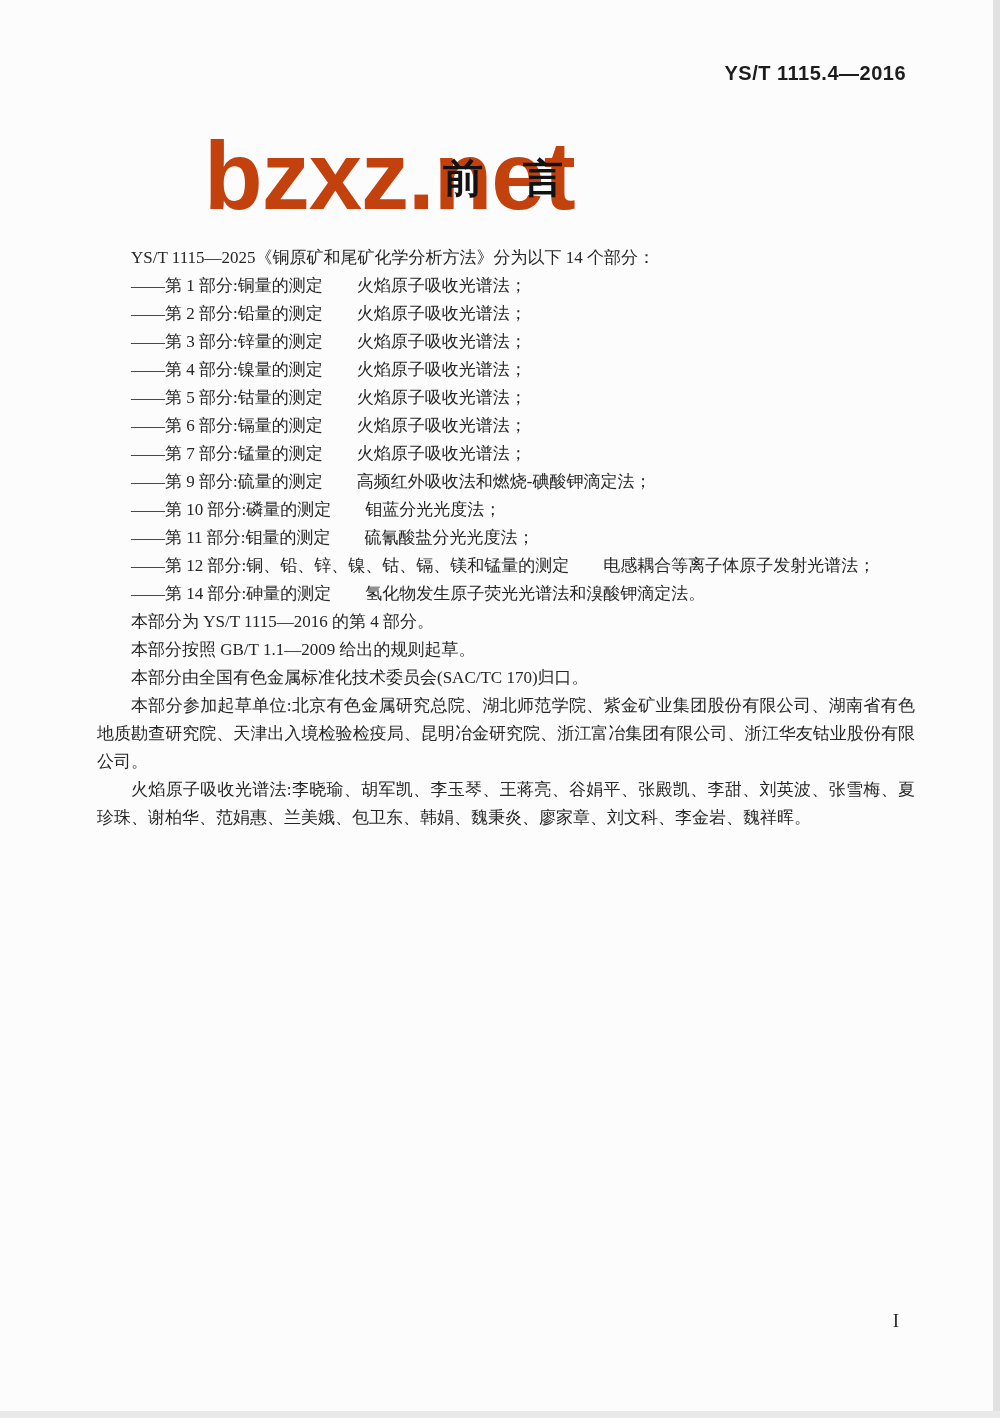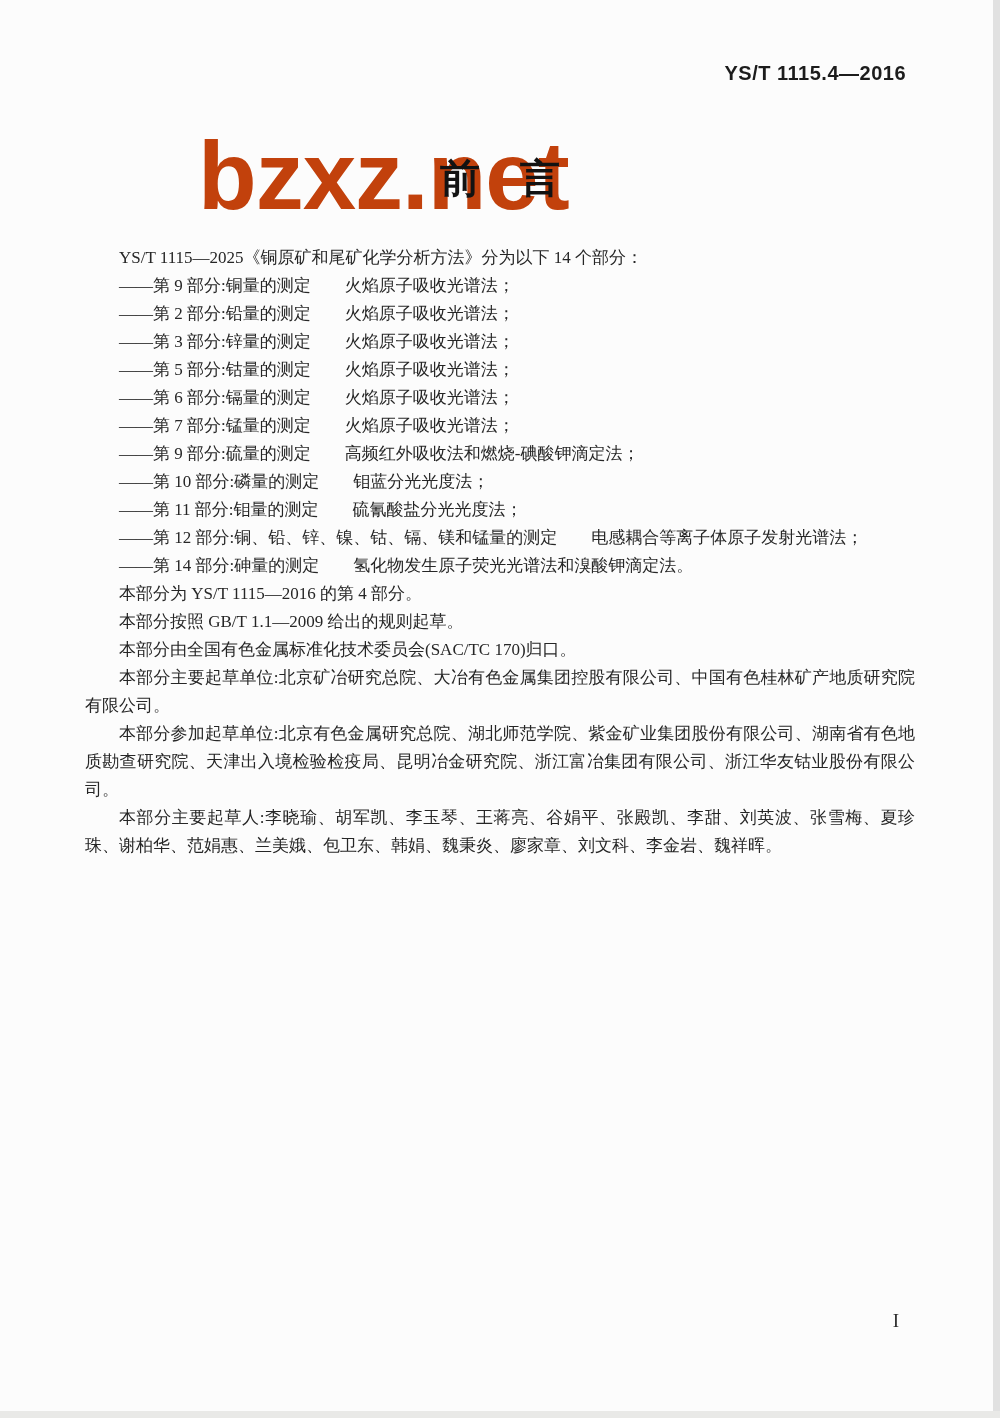--- a/index.html
+++ b/index.html
@@ -1,15 +1,15 @@
 <!DOCTYPE html>
 <html lang="zh"><head>
 <meta charset="utf-8">
 <style>
-  * { box-sizing: border-box; }
+  * { box-sizing: border-box; padding-left: 6px; }
   html, body { margin: 0; padding: 0; }
   body {
     width: 1000px;
     background: #e9e9e9;
     font-family: "Liberation Serif", "DejaVu Serif", serif;
   }
   .page {
     position: relative;
     width: 1000px;
     height: 1418px;
@@ -100,37 +100,37 @@
 
   <div class="doc-number">YS/T 1115.4—2016</div>
 
   <div class="watermark">bzxz.net</div>
 
   <div class="page-title">前　言</div>
 
   <div class="body-text">
     <p>YS/T 1115—2025《铜原矿和尾矿化学分析方法》分为以下 14 个部分：</p>
 
-    <p class="part-item">——第 9 部分:铜量的测定　　火焰原子吸收光谱法；</p>
+    <p class="part-item">——第 1 部分:铜量的测定　　火焰原子吸收光谱法；</p>
     <p class="part-item">——第 2 部分:铅量的测定　　火焰原子吸收光谱法；</p>
     <p class="part-item">——第 3 部分:锌量的测定　　火焰原子吸收光谱法；</p>
+    <p class="part-item">——第 4 部分:镍量的测定　　火焰原子吸收光谱法；</p>
     <p class="part-item">——第 5 部分:钴量的测定　　火焰原子吸收光谱法；</p>
     <p class="part-item">——第 6 部分:镉量的测定　　火焰原子吸收光谱法；</p>
     <p class="part-item">——第 7 部分:锰量的测定　　火焰原子吸收光谱法；</p>
     <p class="part-item">——第 9 部分:硫量的测定　　高频红外吸收法和燃烧-碘酸钾滴定法；</p>
     <p class="part-item">——第 10 部分:磷量的测定　　钼蓝分光光度法；</p>
     <p class="part-item">——第 11 部分:钼量的测定　　硫氰酸盐分光光度法；</p>
     <p class="part-item">——第 12 部分:铜、铅、锌、镍、钴、镉、镁和锰量的测定　　电感耦合等离子体原子发射光谱法；</p>
     <p class="part-item">——第 14 部分:砷量的测定　　氢化物发生原子荧光光谱法和溴酸钾滴定法。</p>
 
     <p>本部分为 YS/T 1115—2016 的第 4 部分。</p>
     <p>本部分按照 GB/T 1.1—2009 给出的规则起草。</p>
     <p>本部分由全国有色金属标准化技术委员会(SAC/TC 170)归口。</p>
-    <p>本部分主要起草单位:北京矿冶研究总院、大冶有色金属集团控股有限公司、中国有色桂林矿产地质研究院有限公司。</p>
     <p>本部分参加起草单位:北京有色金属研究总院、湖北师范学院、紫金矿业集团股份有限公司、湖南省有色地质勘查研究院、天津出入境检验检疫局、昆明冶金研究院、浙江富冶集团有限公司、浙江华友钴业股份有限公司。</p>
-    <p>本部分主要起草人:李晓瑜、胡军凯、李玉琴、王蒋亮、谷娟平、张殿凯、李甜、刘英波、张雪梅、夏珍珠、谢柏华、范娟惠、兰美娥、包卫东、韩娟、魏秉炎、廖家章、刘文科、李金岩、魏祥晖。</p>
+    <p>火焰原子吸收光谱法:李晓瑜、胡军凯、李玉琴、王蒋亮、谷娟平、张殿凯、李甜、刘英波、张雪梅、夏珍珠、谢柏华、范娟惠、兰美娥、包卫东、韩娟、魏秉炎、廖家章、刘文科、李金岩、魏祥晖。</p>
   </div>
 
   <div class="page-number">I</div>
 
   <div class="edge-right"></div>
   <div class="edge-bottom"></div>
 </div>
 
 </body></html>

